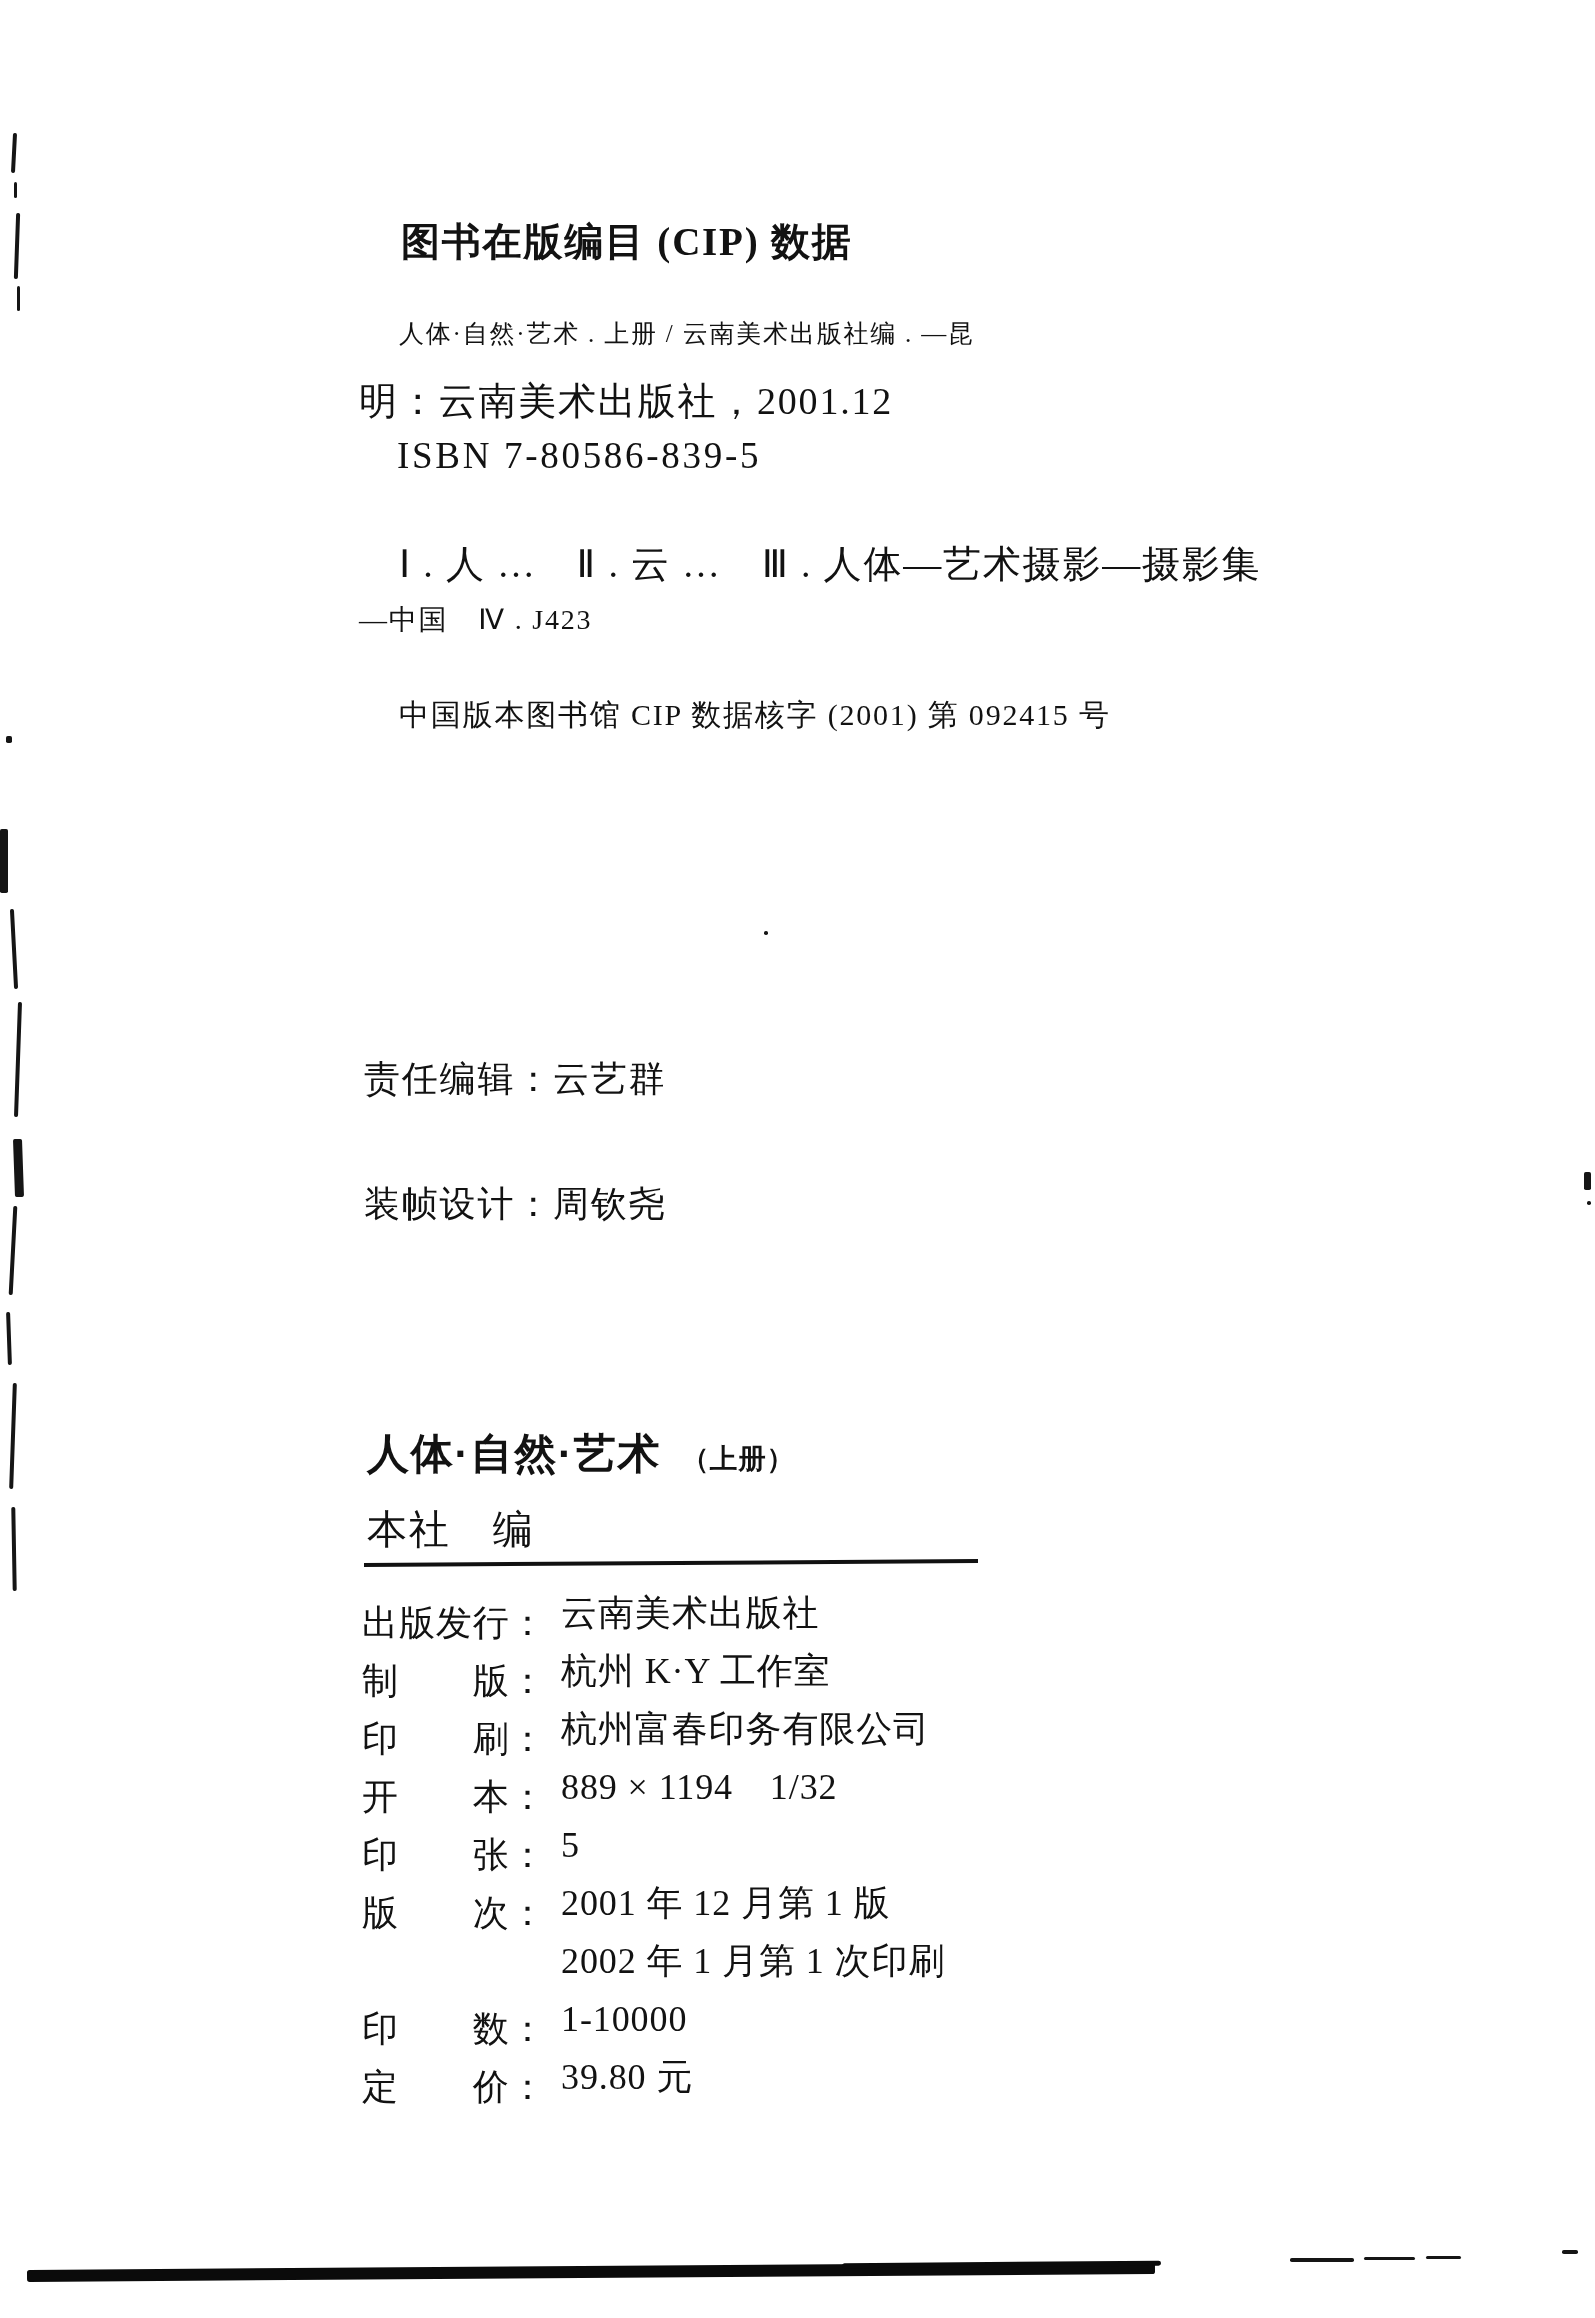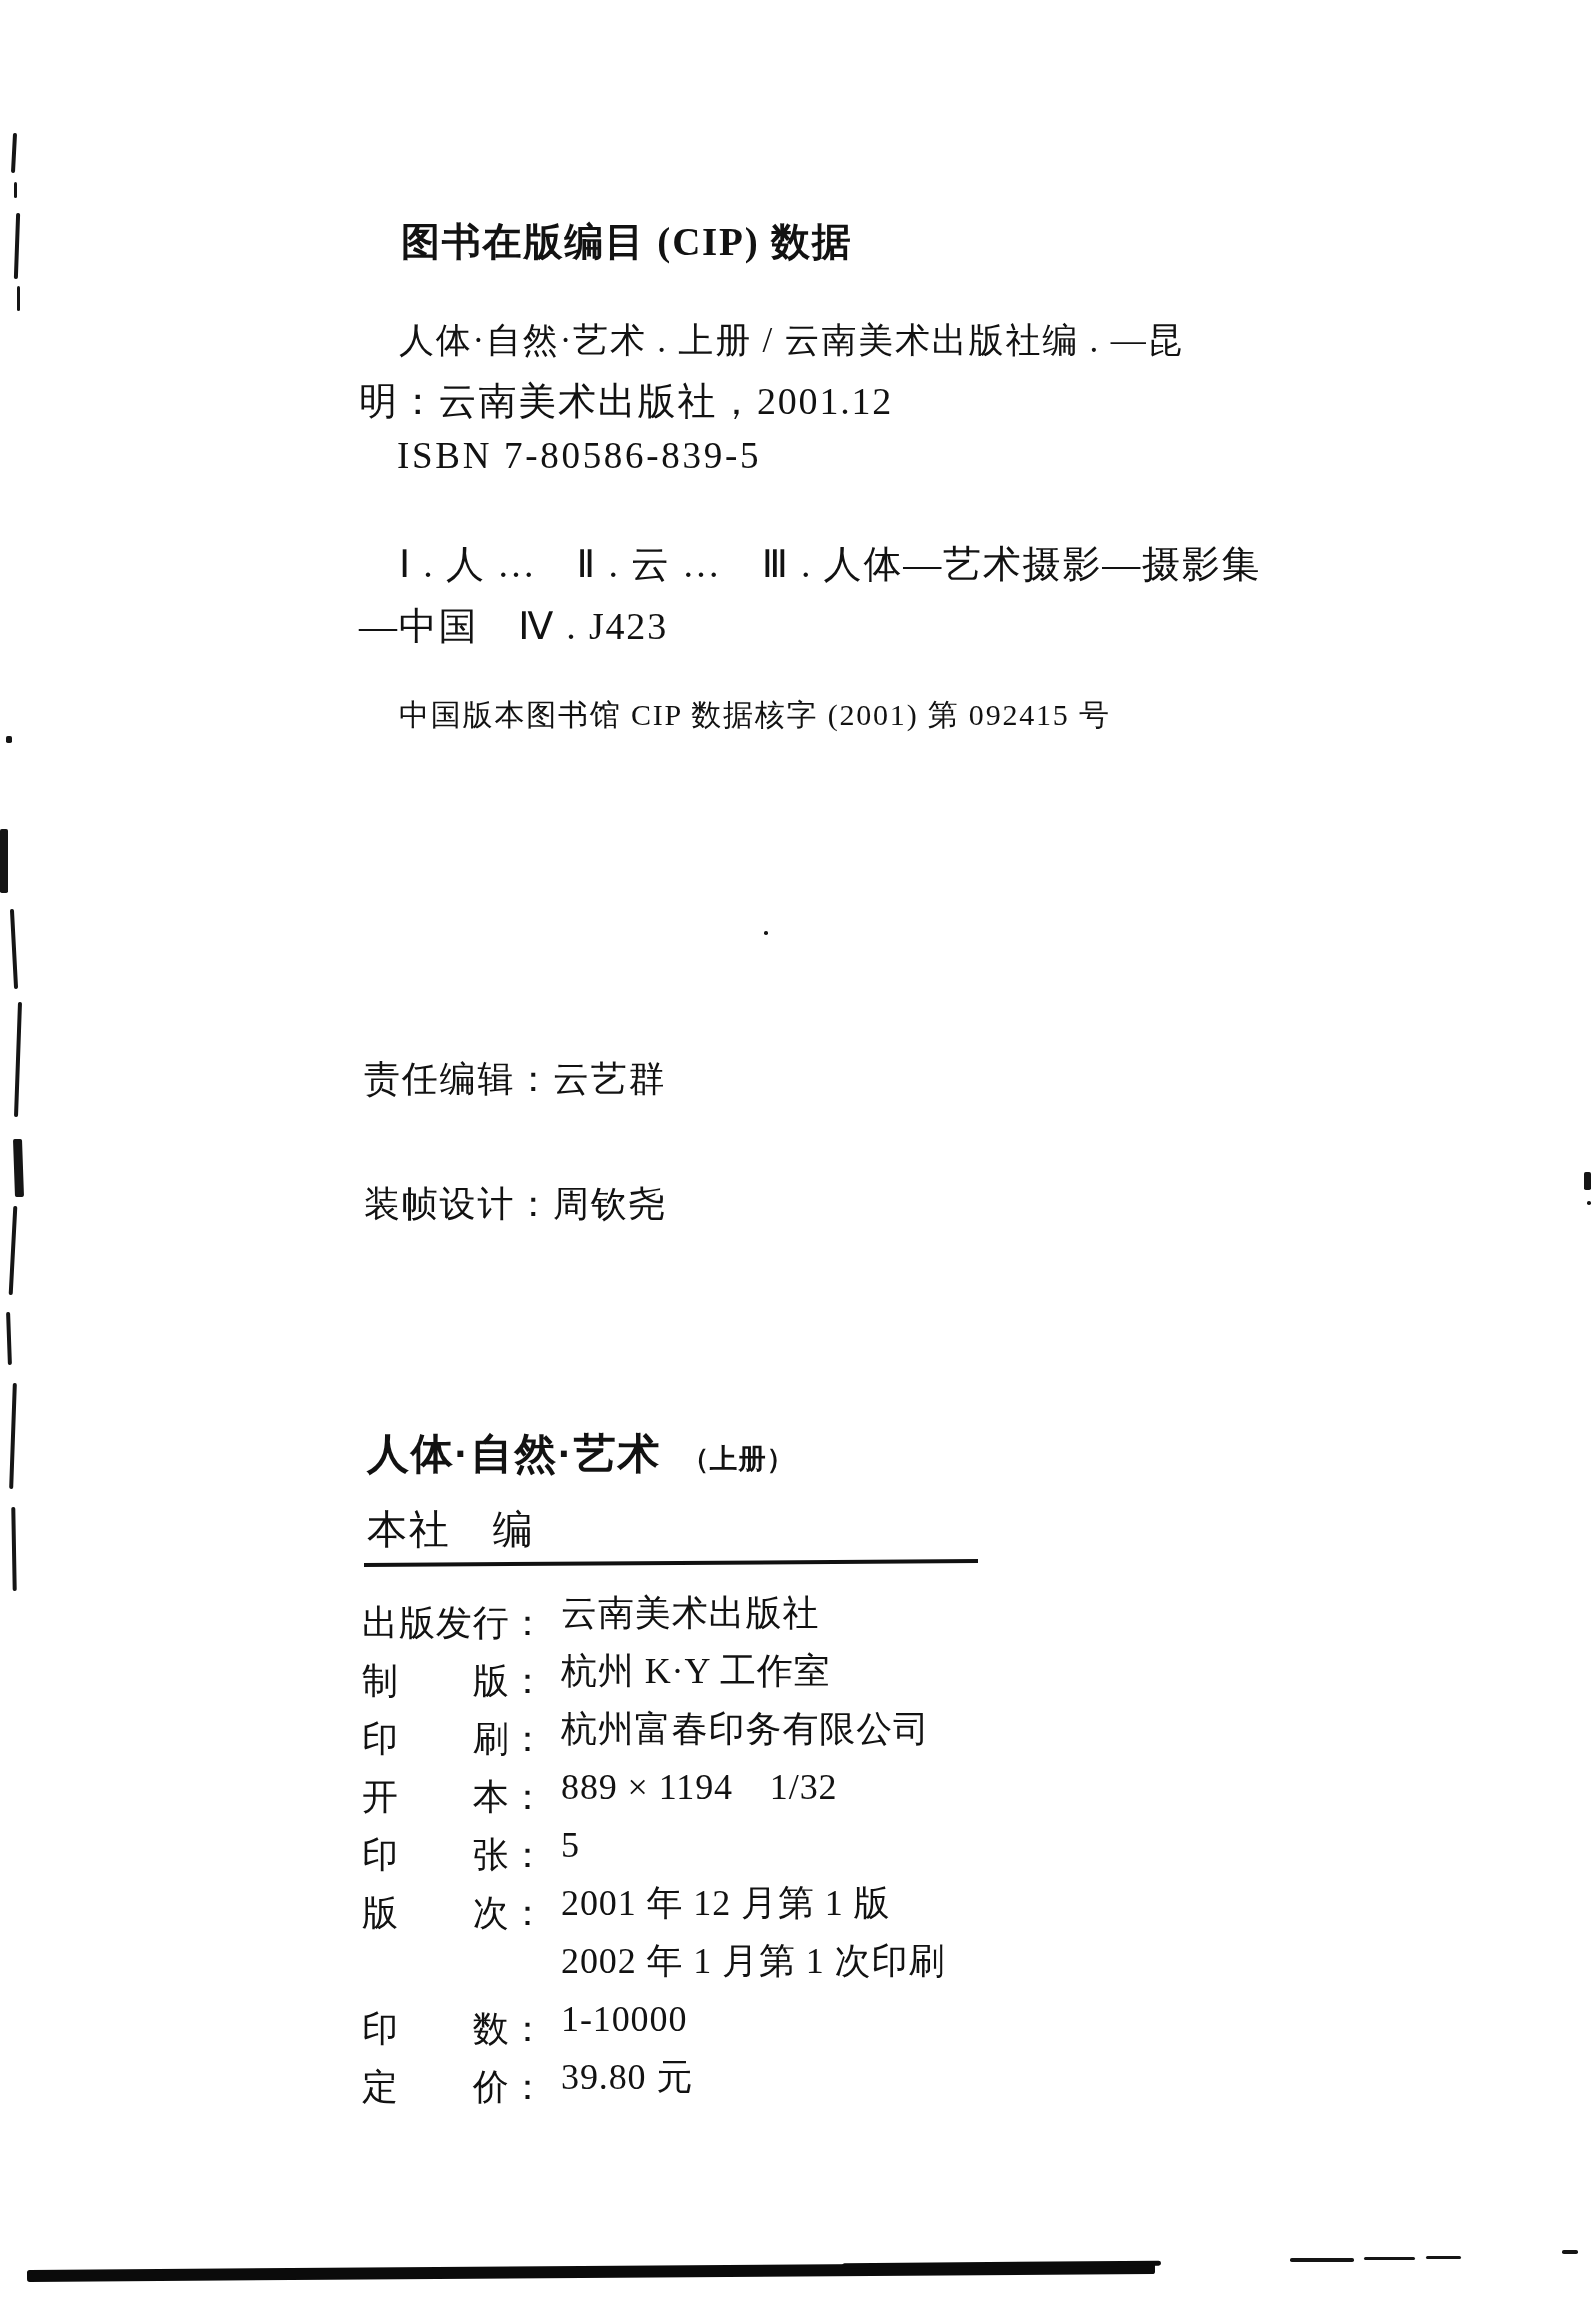--- a/index.html
+++ b/index.html
@@ -11,25 +11,25 @@
     overflow: hidden;
     color: #121212;
     font-family: "Liberation Serif", serif;
   }
   .t { white-space: pre; display: inline-block; }
   .abs { position: absolute; }
   .serif { font-family: "Liberation Serif", serif; }
   .sans  { font-family: "Liberation Sans", sans-serif; }
 
   .cip-header { left: 401px; top: 215px; font-size: 39px; font-weight: 700; letter-spacing: 1.8px; }
-  .cip-l1 { left: 399px; top: 317px; font-size: 35px; letter-spacing: 1.8px; }
+  .cip-l1 { left: 399px; top: 317px; font-size: 25px; letter-spacing: 1.8px; }
   .cip-l2 { left: 359px; top: 376px; font-size: 38px; letter-spacing: 1.8px; }
   .cip-l3 { left: 397px; top: 434px; font-size: 37px; letter-spacing: 2.7px; }
   .cls-l1 { left: 399px; top: 539px; font-size: 38px; letter-spacing: 1.8px; }
-  .cls-l2 { left: 359px; top: 601px; font-size: 38px; letter-spacing: 1.8px; }
+  .cls-l2 { left: 359px; top: 601px; font-size: 28px; letter-spacing: 1.8px; }
   .cip-rec { left: 399px; top: 695px; font-size: 30px; letter-spacing: 1.8px; }
 
   .ed1 { left: 364px; top: 1055px; font-size: 36px; font-weight: 500; letter-spacing: 1.8px; }
   .ed2 { left: 364px; top: 1180px; font-size: 36px; font-weight: 500; letter-spacing: 1.8px; }
 
   .title-row { left: 367px; top: 1426px; display: flex; align-items: baseline; }
   .book-title { font-size: 42px; font-weight: 700; letter-spacing: 1.8px; }
   .volume { font-size: 27.5px; font-weight: 700; margin-left: 20px; letter-spacing: 0.9px; }
   .author { left: 367px; top: 1502px; font-size: 40px; font-weight: 500; letter-spacing: 1.8px; }
 

